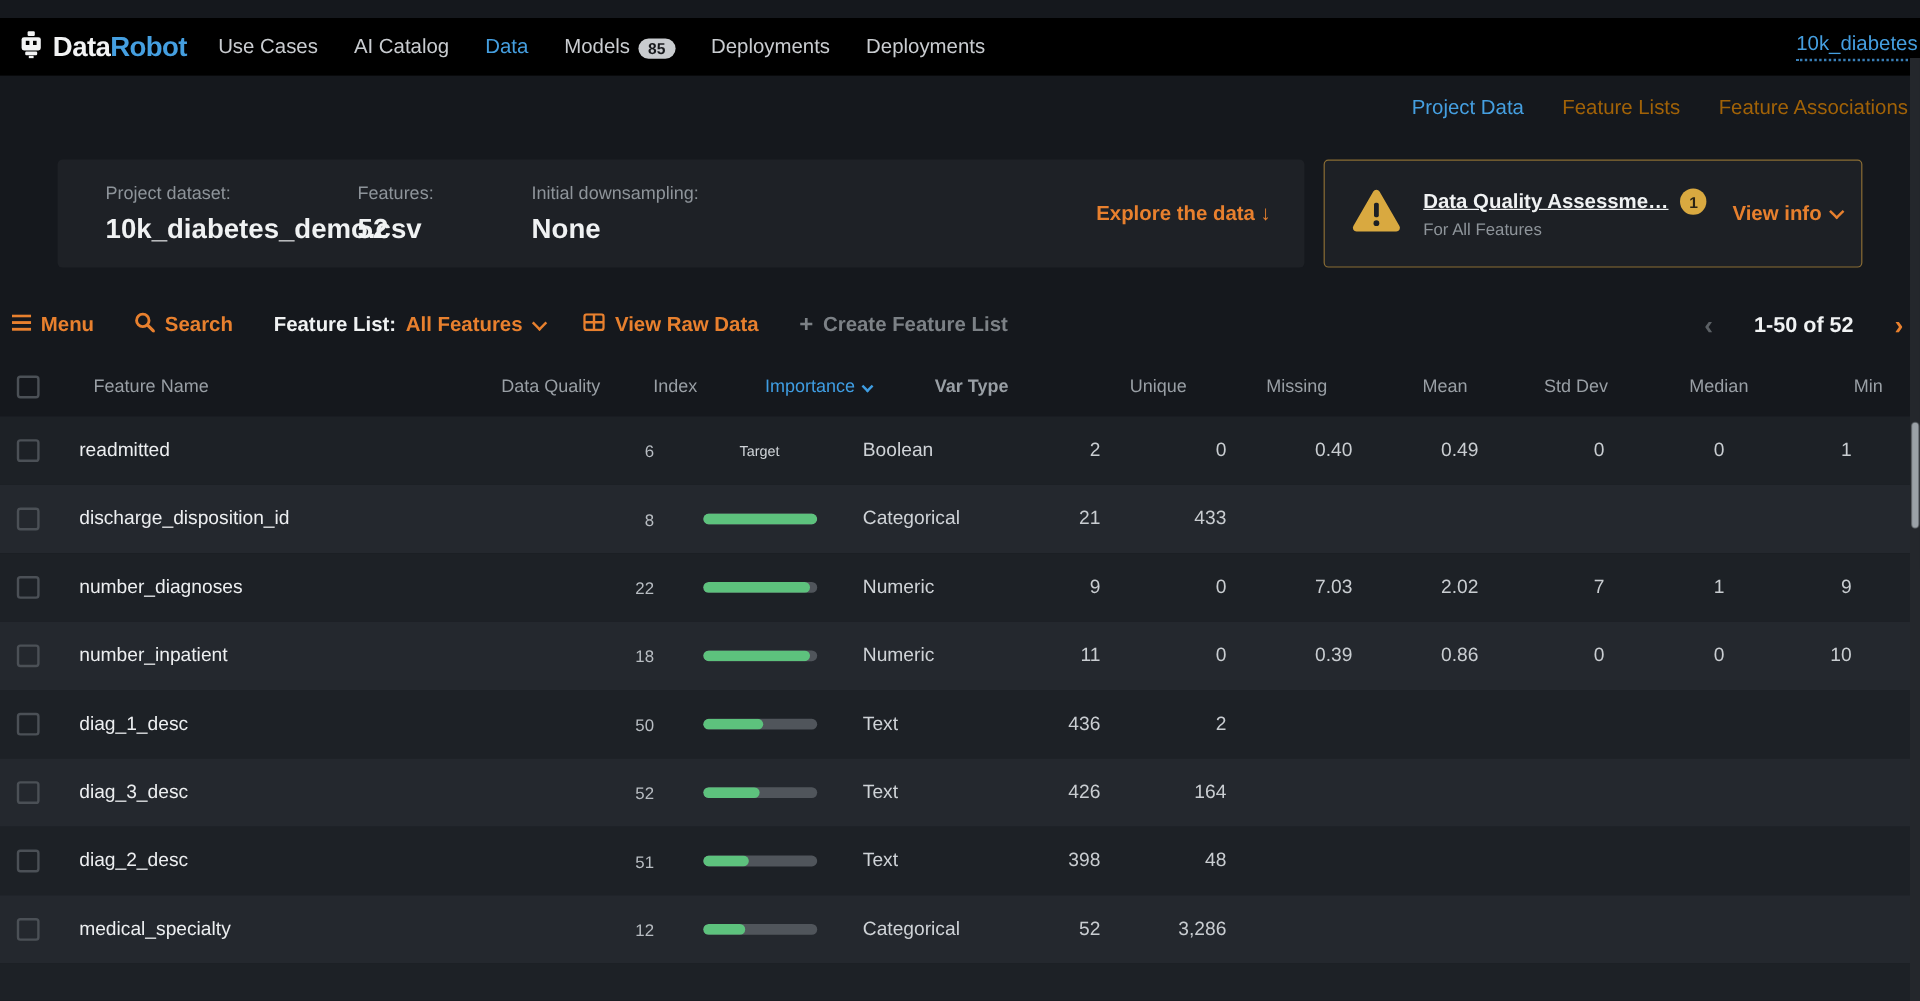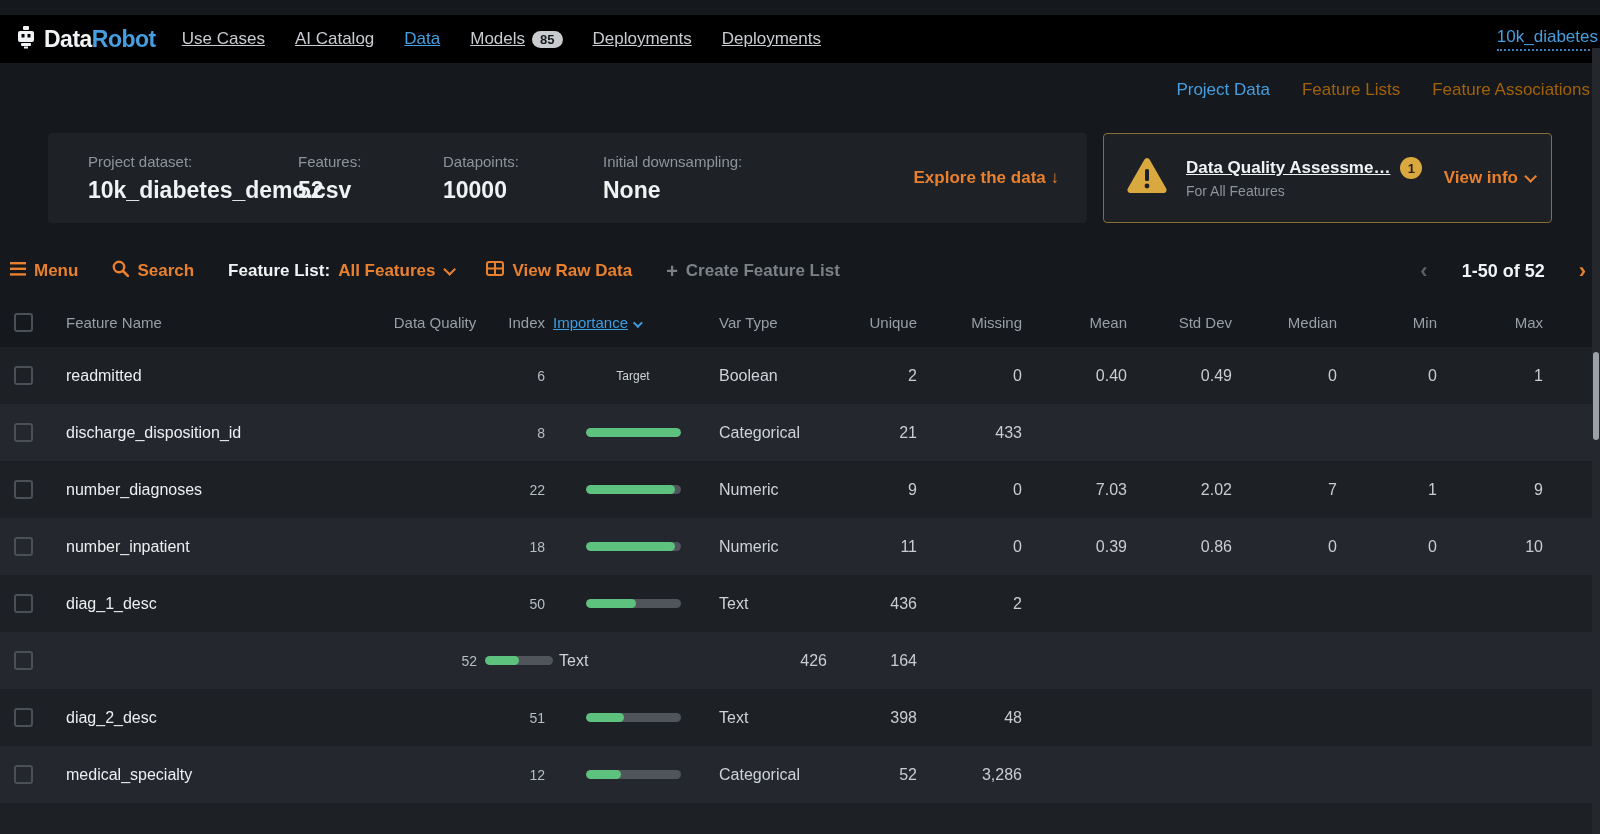--- a/index.html
+++ b/index.html
@@ -5,21 +5,21 @@
   * { margin:0; padding:0; box-sizing:border-box; }
   html,body { width:1600px; height:834px; overflow:hidden; background:#15181d;
     font-family:"Liberation Sans", sans-serif; color:#e9ebed; }
 
   
   .topnav { height:48px; background:#000; display:flex; align-items:center; padding:0 14px; position:relative;margin-top:15px; }
   .logo { display:flex; align-items:center; gap:6px; margin-right:26px; cursor:pointer; }
   .logo-text { font-size:23px; font-weight:bold; letter-spacing:-0.5px; }
   .logo-data { color:#f2f3f4; }
   .logo-robot { color:#459fe0; }
-  .nav-item { font-size:17px; color:#c9ccd0; margin-right:30px; cursor:pointer; display:flex; align-items:center; gap:7px;text-decoration:underline; }
+  .nav-item { font-size:17px; color:#c9ccd0; margin-right:30px; cursor:pointer; display:flex; align-items:flex-end; gap:7px; }
   .nav-item.active { color:#459fe0; }
   .nav-badge { background:#c9cccf; color:#17191c; font-size:13px; font-weight:bold; border-radius:10px; padding:2px 8px; line-height:1; }
   .project-link { position:absolute; right:2px; top:12px; color:#459fe0; font-size:17px;
     border-bottom:2px dotted #3a7fb7; padding-bottom:2px; white-space:nowrap; cursor:pointer; }
 
   
   .subnav { height:54px; display:flex; align-items:center; padding:0 10px; gap:32px;justify-content:flex-end; }
   .subtab { font-size:17px; color:#a16207; cursor:pointer; }
   .subtab.active { color:#459fe0; }
 
@@ -51,28 +51,28 @@
   .plus-glyph { font-size:20px; font-weight:bold; color:#7c8186; }
   .caret { display:inline-block; width:9px; height:9px; border-right:2px solid #e8802e; border-bottom:2px solid #e8802e;
     transform:rotate(45deg) translateY(-3px); }
   .pager { position:absolute; right:14px; top:0; height:44px; display:flex; align-items:center; gap:34px; }
   .pg-prev { color:#5b6065; font-size:22px; font-weight:bold; cursor:pointer; }
   .pg-next { color:#e8802e; font-size:22px; font-weight:bold; cursor:pointer; }
   .pg-label { color:#f0f2f3; font-size:18px; font-weight:bold; }
 
   
   .tgrid { display:grid; grid-template-columns:50px 335px 100px 68px 160px 130px 90px 105px 105px 105px 105px 100px 106px; align-items:center; }
-  .thead { height:50px; margin-top:4px; }
+  .thead { height:50px; margin-top:4px;gap:12px; }
   .thead .hc { color:#999fa5; font-size:15px; }
   .h-name { padding-left:16px; }
   .h-dq { text-align:center; }
   .h-idx { text-align:right; padding-right:8px; }
-  .h-imp { color:#3f9de2 !important; cursor:pointer;text-decoration:underline; }
+  .h-imp { text-align:center; color:#3f9de2 !important; cursor:pointer; }
   .h-imp .scaret { display:inline-block; width:7px; height:7px; border-right:2px solid #3f9de2; border-bottom:2px solid #3f9de2; transform:rotate(45deg) translateY(-2px); margin-left:5px; }
-  .h-var { padding-left:6px; }
+  .h-var { padding-left:6px;font-weight:bold; }
   .h-num { text-align:right; padding-right:16px; }
 
   .trow { height:57px; }
   .trow.dark { background:#1d2126; }
   .trow.light { background:#24282e; }
   .c-check, .hc-check { padding-left:14px; }
   .cbx { width:19px; height:19px; border:2px solid #4b5056; border-radius:3px; background:transparent; cursor:pointer; }
   .c-name { padding-left:16px; font-size:16px; color:#eceef0; }
   .c-idx { text-align:right; padding-right:8px; font-size:14px; color:#b8bdc2; }
   .c-imp { display:flex; justify-content:center; align-items:center; }
@@ -138,24 +138,20 @@
   <div class="card-summary">
     <div id="summary-fields" style="display:flex;flex:1;align-items:center;">
         <div class="sum-field f0">
           <div class="sum-label">Project dataset:</div>
           <div class="sum-value">10k_diabetes_demo.csv</div>
         </div>
         <div class="sum-field f1">
           <div class="sum-label">Features:</div>
           <div class="sum-value">52</div>
         </div>
-        <div class="sum-field f2">
-          <div class="sum-label">Datapoints:</div>
-          <div class="sum-value">10000</div>
-        </div>
         <div class="sum-field f3">
           <div class="sum-label">Initial downsampling:</div>
           <div class="sum-value">None</div>
         </div>
       </div>
     <div class="explore">
       <span>Explore the data</span> <span class="arrow">↓</span>
     </div>
   </div>
   <div class="card-quality">
@@ -345,20 +341,21 @@
       <div class="c-num"></div>
       <div class="c-num"></div>
       <div class="c-num"></div>
       <div class="c-num"></div>
       <div class="c-num"></div>
     </div>
     <div class="tgrid trow light">
       <div class="c-check">
         <div class="cbx"></div>
       </div>
+      <div class="c-name">diag_3_desc</div>
       <div class="c-dq"></div>
       <div class="c-idx">52</div>
       <div class="c-imp">
         <div class="imp-track">
           <div class="imp-fill" style="width: 50%;"></div>
         </div>
       </div>
       <div class="c-var">Text</div>
       <div class="c-num">426</div>
       <div class="c-num">164</div>

